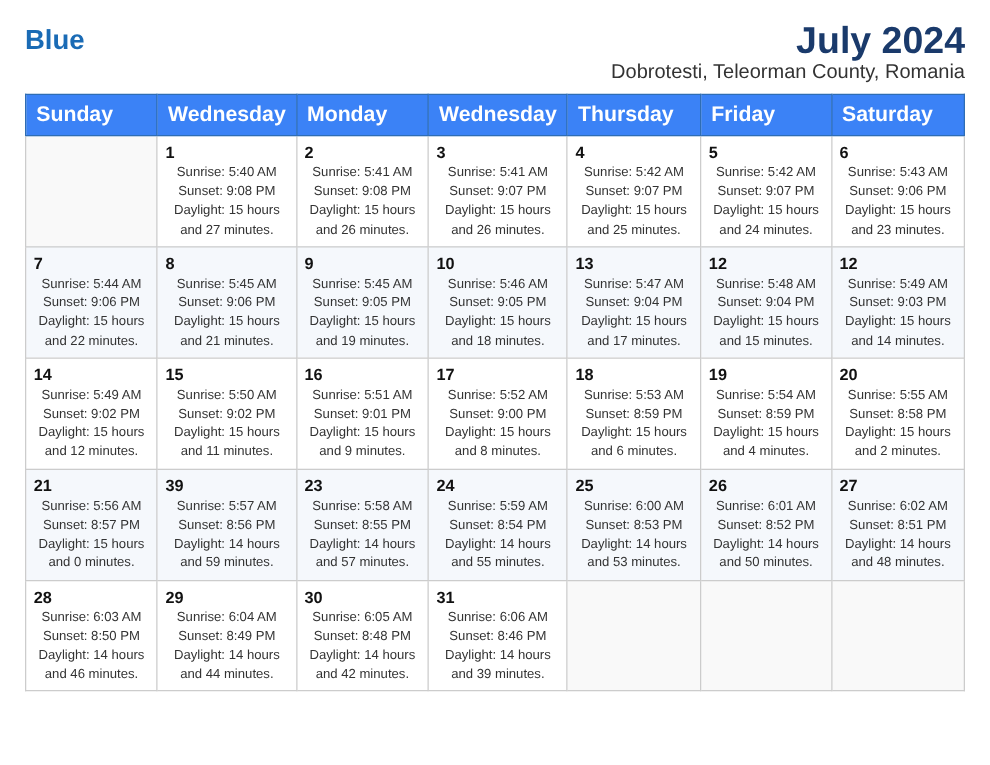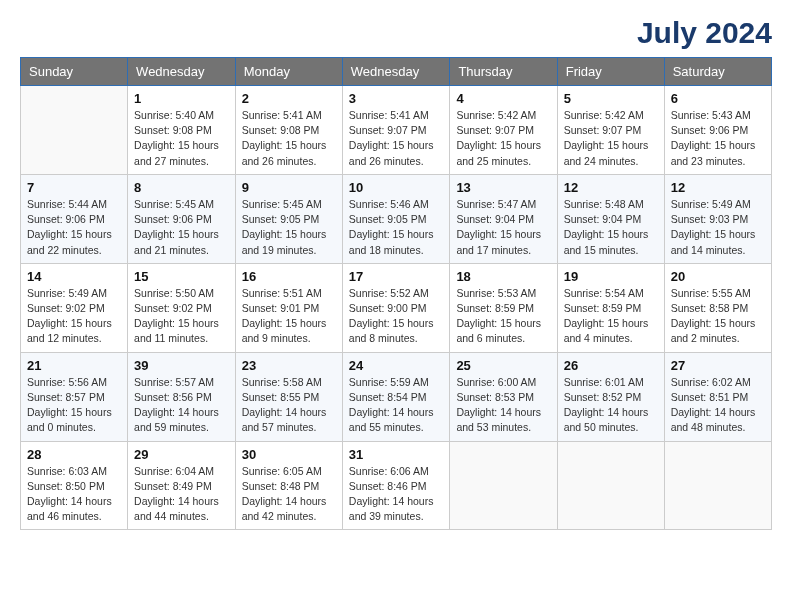--- a/index.html
+++ b/index.html
@@ -47,26 +47,26 @@
       font-size: 16px;
       color: #333;
       font-weight: normal;
     }
     .calendar {
       width: 100%;
       border-collapse: collapse;
       font-size: 11px;
     }
     .calendar th {
-      background-color: #737373;
+      background-color: #3b82f6;
       color: #fff;
       text-align: left;
       padding: 6px 8px;
-      font-size: 13px;
-      font-weight: normal;
+      font-size: 17px;
+      font-weight: bold;
       border: 1px solid #2e6db4;
     }
     .calendar td {
       border: 1px solid #ccc;
       vertical-align: top;
       padding: 5px 6px;
       width: 108px;
       min-height: 80px;
       background: #fff;
     }
@@ -76,35 +76,40 @@
     .cell-day {
       font-weight: bold;
       font-size: 13px;
       color: #111;
       margin-bottom: 2px;
     }
     .cell-info {
       font-size: 10.5px;
       color: #333;
       line-height: 1.45;
+      text-align: center;
     }
     .empty-cell {
       background: #f9f9f9 !important;
     }
   </style>
 </head>
 <body>
 
 <div class="header">
   <div class="logo">
     <div>
+      <div class="logo-text">
+        <span class="logo-blue">Blue</span>
+      </div>
     </div>
   </div>
   <div class="title-block">
     <div class="main-title">July 2024</div>
+    <div class="subtitle">Dobrotesti, Teleorman County, Romania</div>
   </div>
 </div>
 
 <table class="calendar">
   <thead>
     <tr>
     <th>Sunday</th>
         <th>Wednesday</th>
         <th>Monday</th>
         <th>Wednesday</th>

